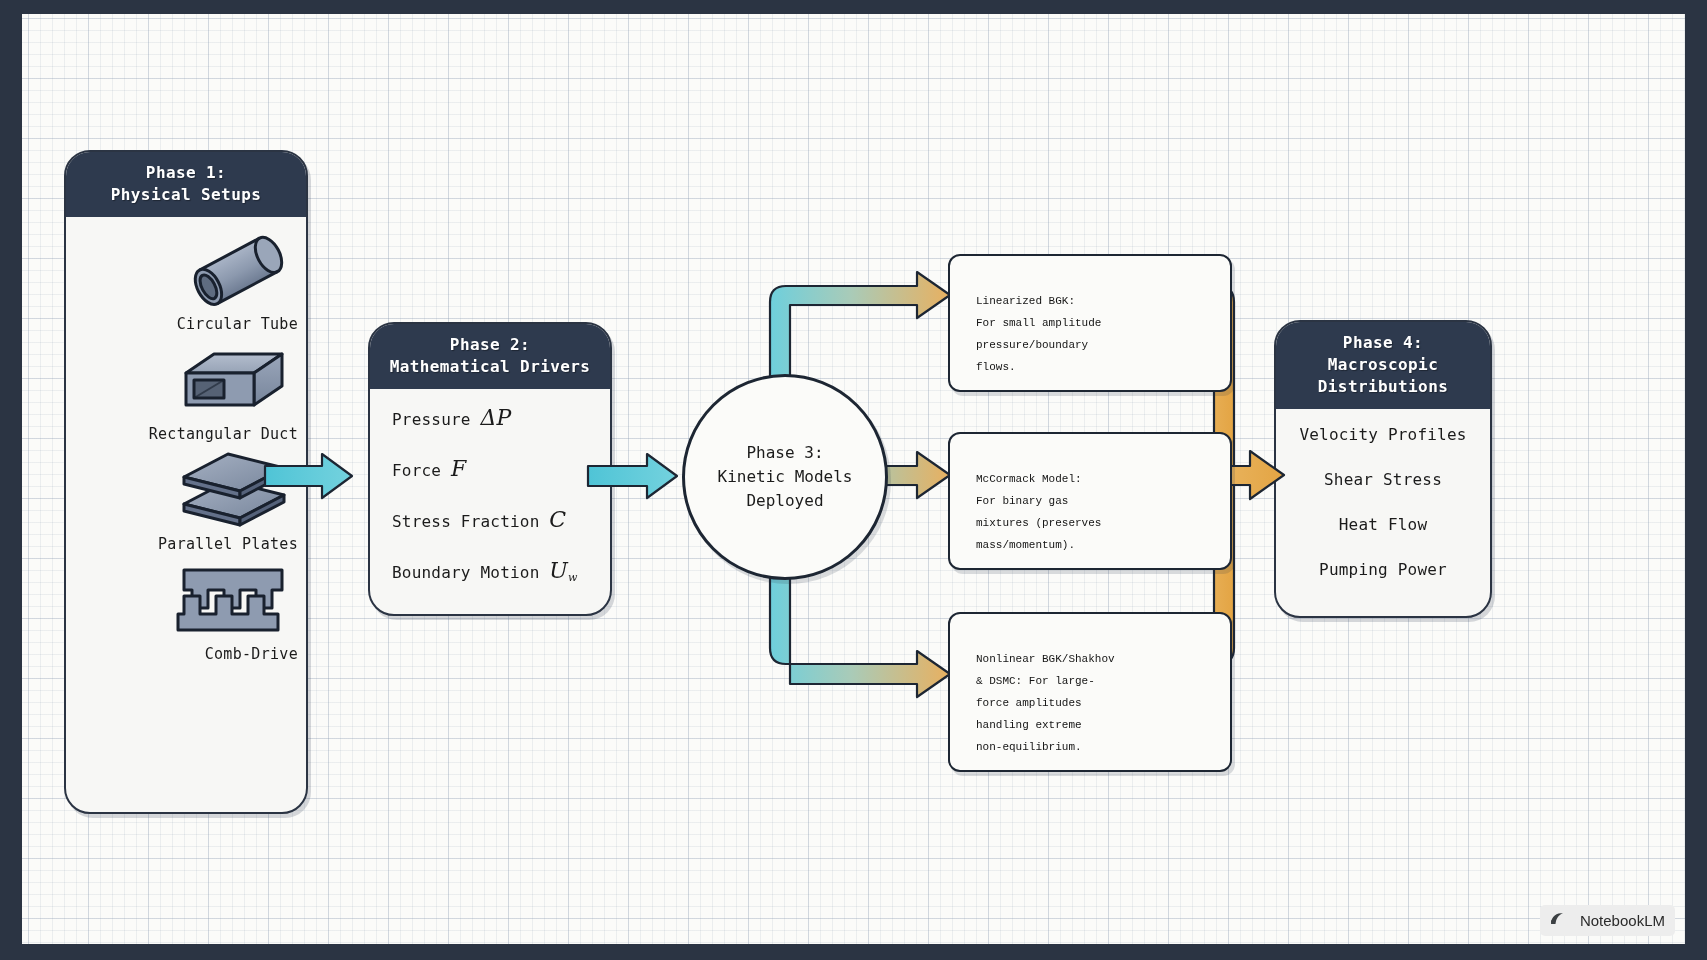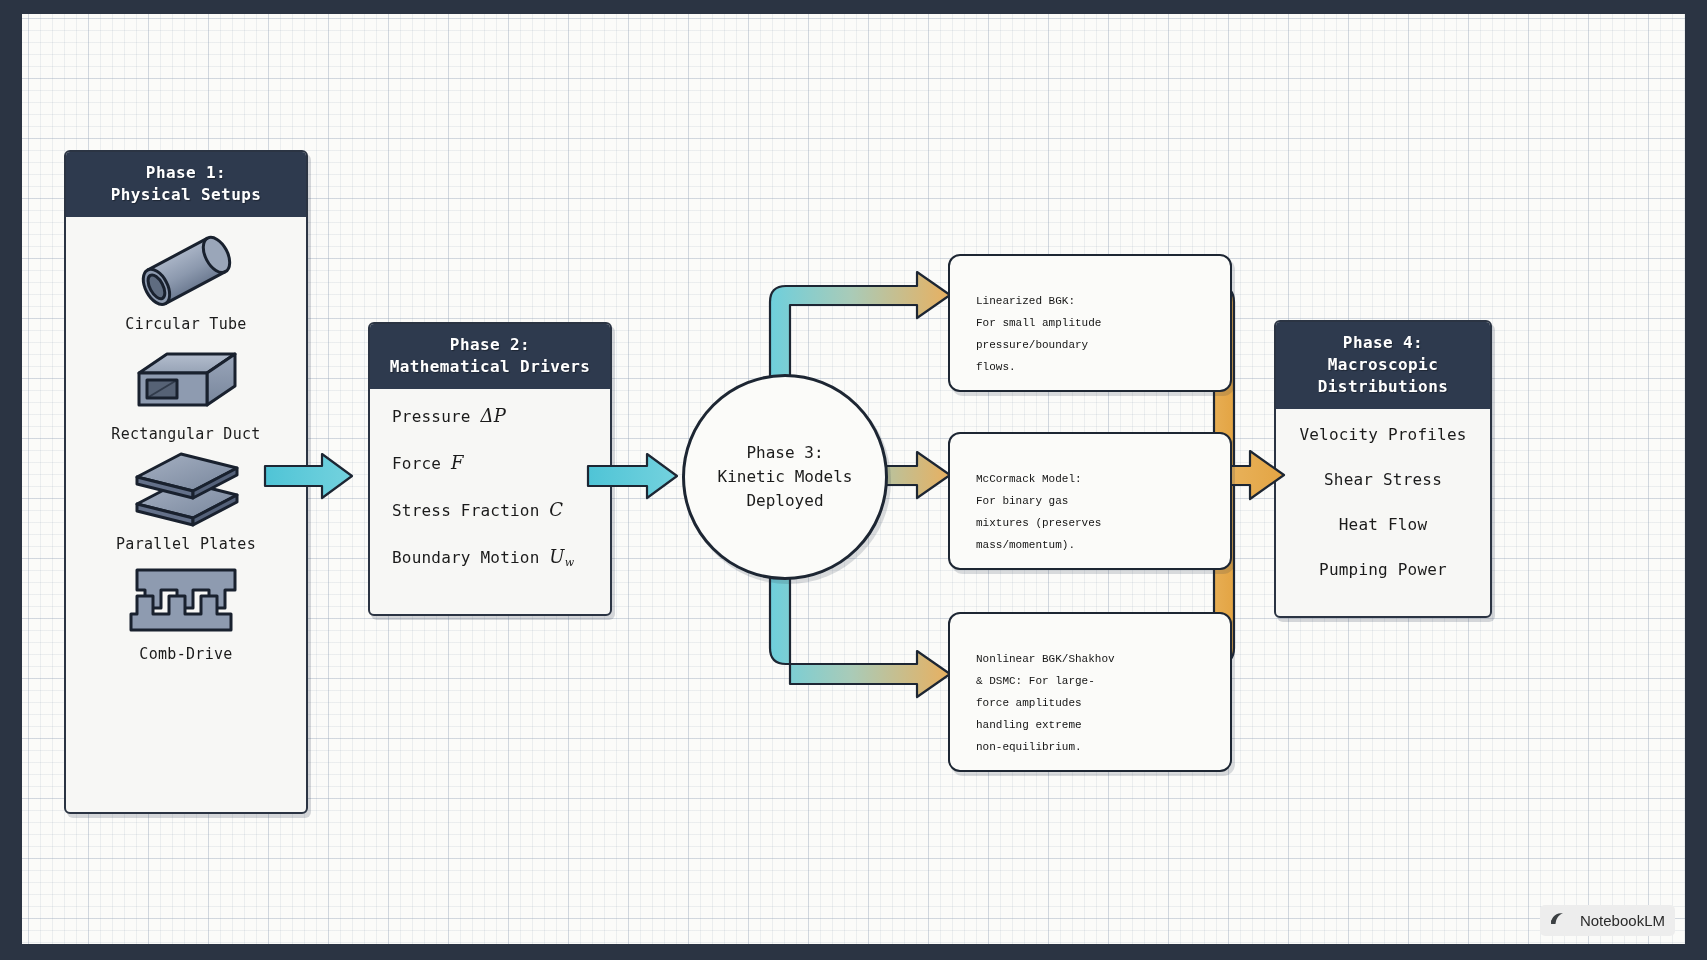--- a/index.html
+++ b/index.html
@@ -36,21 +36,21 @@
     letter-spacing:2px;
     text-shadow:1px 1px 0 rgba(255,255,255,.9);
     white-space:nowrap;
   }
 
   
   .panel{
     position:absolute;
     background:#f7f7f5;
     border:2px solid #2b3443;
-    border-radius:6px;
+    border-radius:26px;
     box-shadow:3px 4px 0 rgba(40,52,70,.18);
     overflow:hidden;
   }
   .panel-head{
     background:#2e3a4e;
     color:#ffffff;
     text-align:center;
     font-size:16px;
     line-height:22px;
     padding:10px 6px 11px 6px;
@@ -60,36 +60,36 @@
     white-space:pre-line;
   }
   .panel-body{
     padding:14px 10px;
   }
 
   
   #phase1{left:42px;top:136px;width:240px;height:660px;}
   #phase1 .panel-body{padding:10px 8px 8px 8px;}
   .setup-item{
-    display:flex;flex-direction:column;align-items:center;
+    display:flex;flex-direction:column;align-items:flex-end;
     margin-bottom:4px;
   }
   .setup-label{
     font-size:15px;color:#1b1b1b;letter-spacing:.3px;margin-top:2px;
   }
   .icon-wrap{height:86px;display:flex;align-items:center;justify-content:center;}
 
   
   #phase2{left:346px;top:308px;width:240px;height:290px;}
   #phase2 .panel-body{padding:16px 0 10px 22px;}
   .driver{
     font-size:16px;color:#1b1b1b;margin:0 0 26px 0;letter-spacing:.2px;white-space:nowrap;
   }
   .driver:last-child{margin-bottom:0;}
-  .sym{font-style:italic;font-family:"DejaVu Serif","Liberation Serif",serif;font-size:18px;}
+  .sym{font-style:italic;font-family:"DejaVu Serif","Liberation Serif",serif;font-size:22px;}
   .sub{font-size:11px;vertical-align:-3px;font-style:italic;}
 
   
   #phase3{
     position:absolute;left:660px;top:360px;width:200px;height:200px;
     border-radius:50%;
     background:#fbfbf9;
     border:3px solid #1d2633;
     box-shadow:3px 4px 0 rgba(40,52,70,.16);
     display:flex;align-items:center;justify-content:center;

